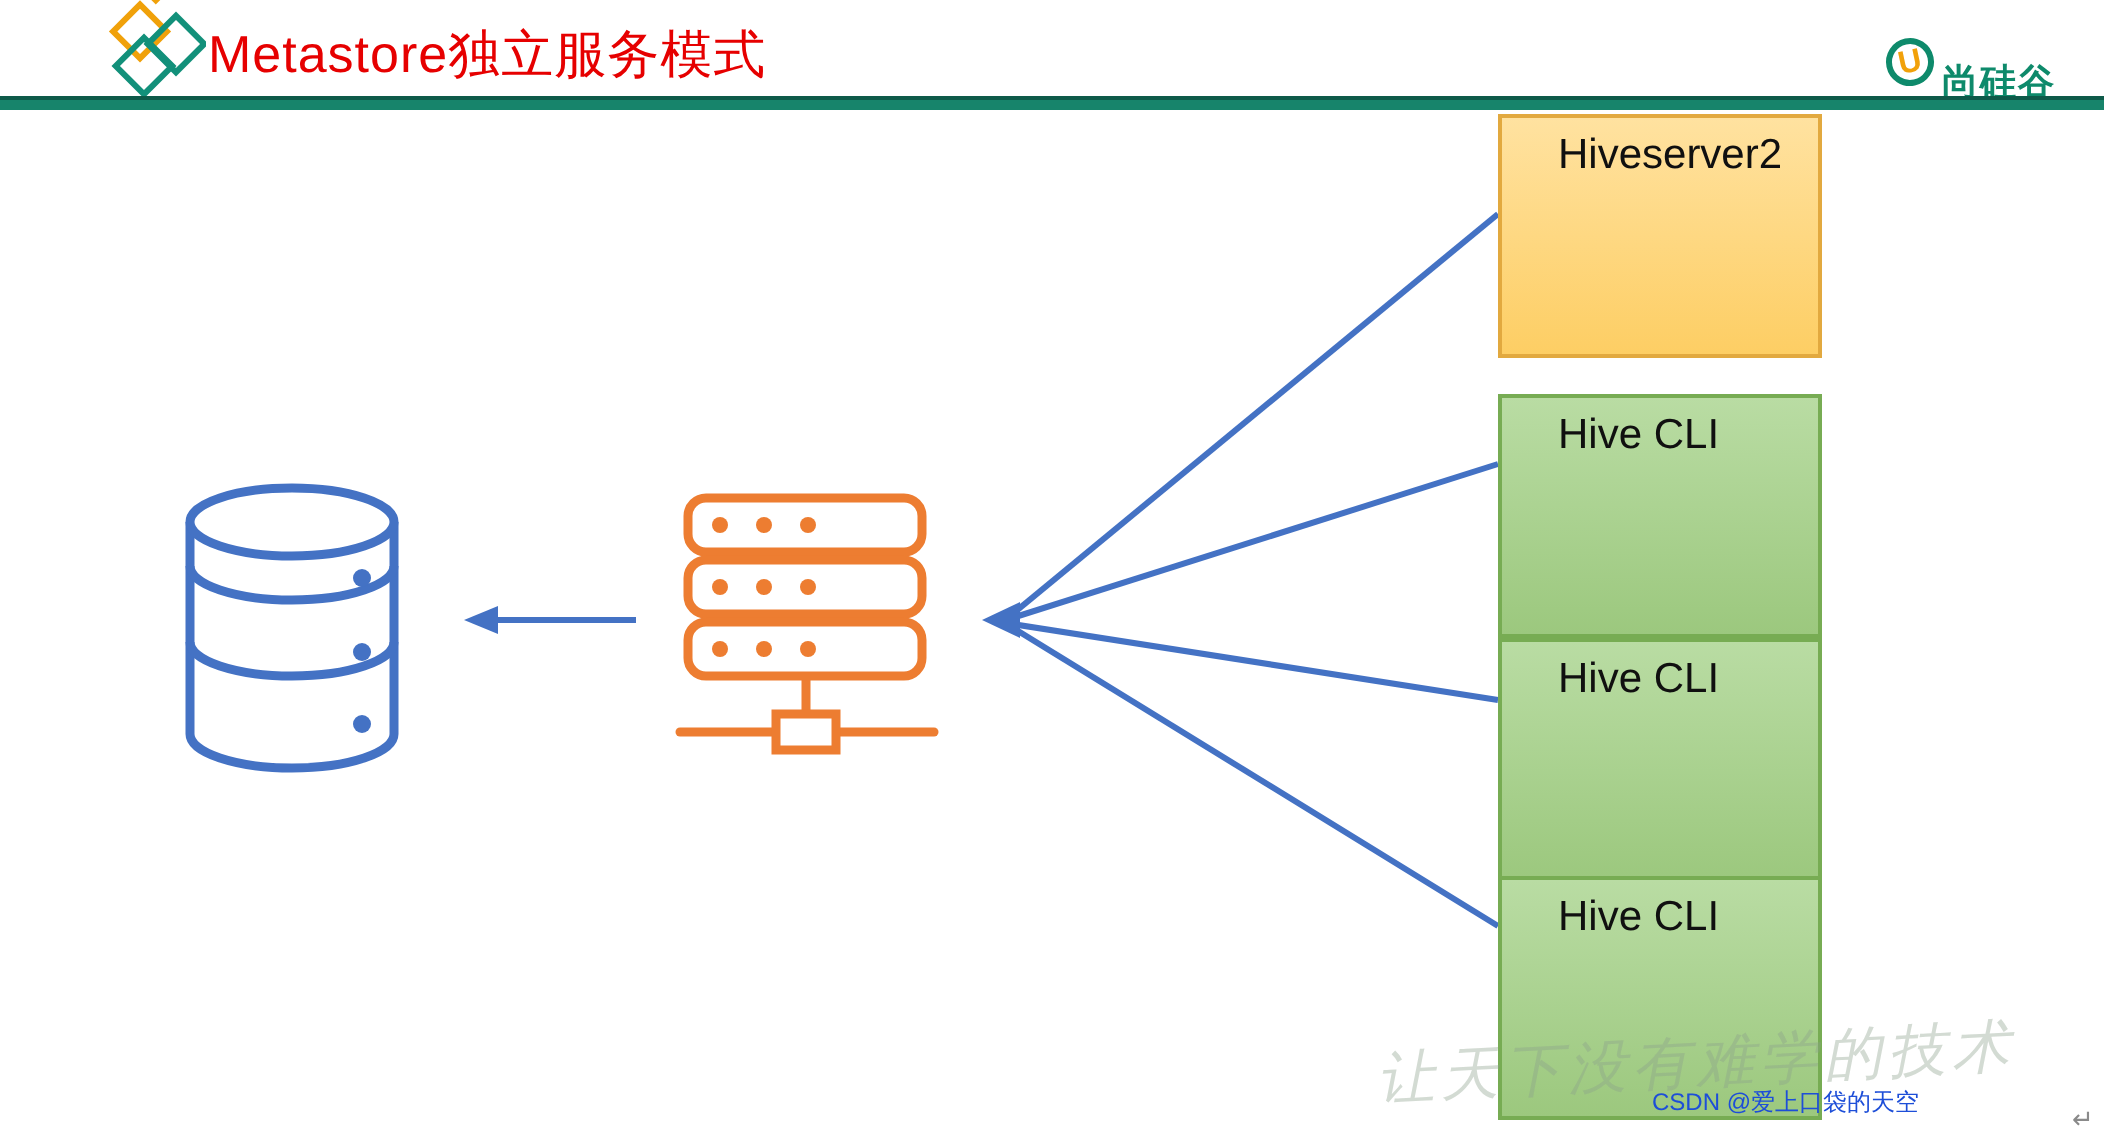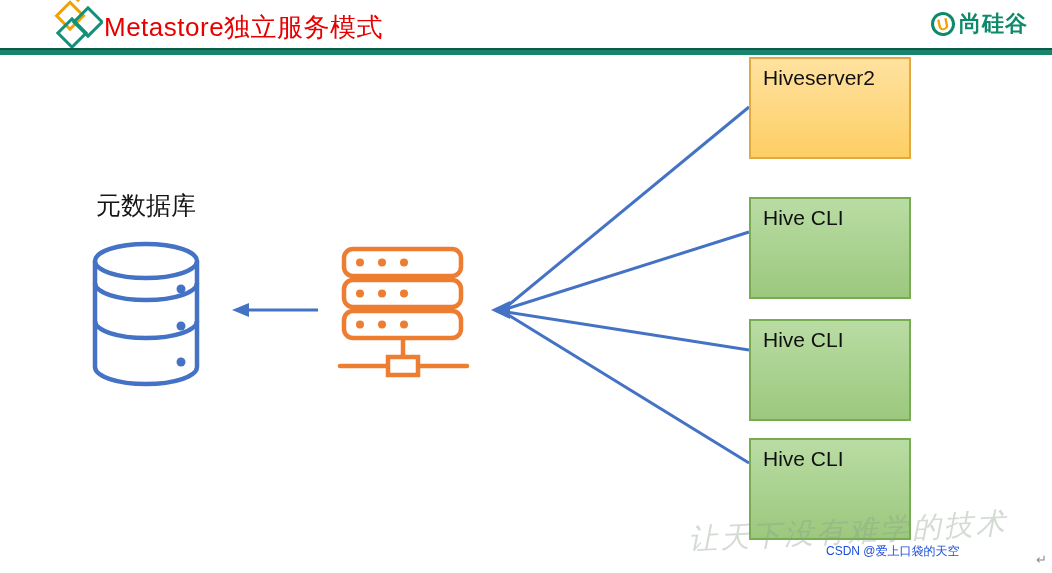--- a/index.html
+++ b/index.html
@@ -9,35 +9,35 @@
 
   
   .header { position: absolute; left: 16px; top: 0; width: 1052px; height: 44px; background: #fff; border-radius: 22px; }
   .diamonds { position: absolute; left: 12px; top: 0; }
   .page-title { position: absolute; left: 88px; top: 10px; font-size: 26px; font-weight: 500;
     color: #e60000; letter-spacing: 0.5px; white-space: nowrap; }
   .brand { position: absolute; right: 40px; top: 9px; display: flex; align-items: center; gap: 4px; }
   .brand-u { width: 24px; height: 24px; border: 3px solid #0e8a6b; border-radius: 50%;
     color: #f1a10a; font-weight: bold; font-size: 16px; line-height: 19px; text-align: center;
     transform: rotate(-12deg); }
-  .brand-name { font-size: 22px; font-weight: bold; color: #0e8a6b; letter-spacing: 1px; }
+  .brand-name { font-size: 18px; font-weight: bold; color: #0e8a6b; letter-spacing: 1px; margin-top: 20px; }
   .divider { position: absolute; left: 0; top: 48px; width: 1052px; height: 7px;
     background: #17846b; border-top: 2px solid #0e5a49; }
 
   
   .diagram-svg { position: absolute; left: 0; top: 0; width: 1052px; height: 573px;
     z-index: 1; pointer-events: none; }
   .node-label { position: absolute; z-index: 2; color: #151515; font-size: 25px;
     transform: translateX(-50%); white-space: nowrap; }
   .db-label { left: 146px; top: 189px; }
   .ms-label { left: 400px; top: 190px; }
 
   
-  .client-box { position: absolute; left: 749px; width: 162px; height: 102px; z-index: 2;
-    padding: 7px 0 0 12px; font-size: 21px; color: #101010; }
+  .client-box { position: absolute; left: 749px; width: 162px; height: 122px; z-index: 2;
+    padding: 7px 0 0 28px; font-size: 21px; color: #101010; }
   .client-box.gold { background: linear-gradient(180deg, #ffe2a0 0%, #fdce64 100%);
     border: 2px solid #e2a93f; }
   .client-box.green { background: linear-gradient(180deg, #b9dca3 0%, #9cc87e 100%);
     border: 2px solid #77ac53; margin-top: 15px; }
   .box-1 { top: 57px; }
   .box-2 { top: 182px; }
   .box-3 { top: 304px; }
   .box-4 { top: 423px; }
 
   
@@ -116,21 +116,20 @@
 
     <g stroke="#4472c4" stroke-width="3" fill="none">
       <line x1="749" y1="107" x2="505" y2="308"></line>
       <line x1="749" y1="232" x2="506" y2="309"></line>
       <line x1="749" y1="350" x2="506" y2="312"></line>
       <line x1="749" y1="463" x2="505" y2="313"></line>
     </g>
     <polygon points="491,310 510,301 510,319" fill="#4472c4"></polygon>
   </svg>
 
-  <div class="node-label db-label">元数据库</div>
 
   <div class="client-box gold box-1">
     <span>Hiveserver2</span>
   </div>
   <div class="client-box green box-2">
     <span>Hive CLI</span>
   </div>
   <div class="client-box green box-3">
     <span>Hive CLI</span>
   </div>

